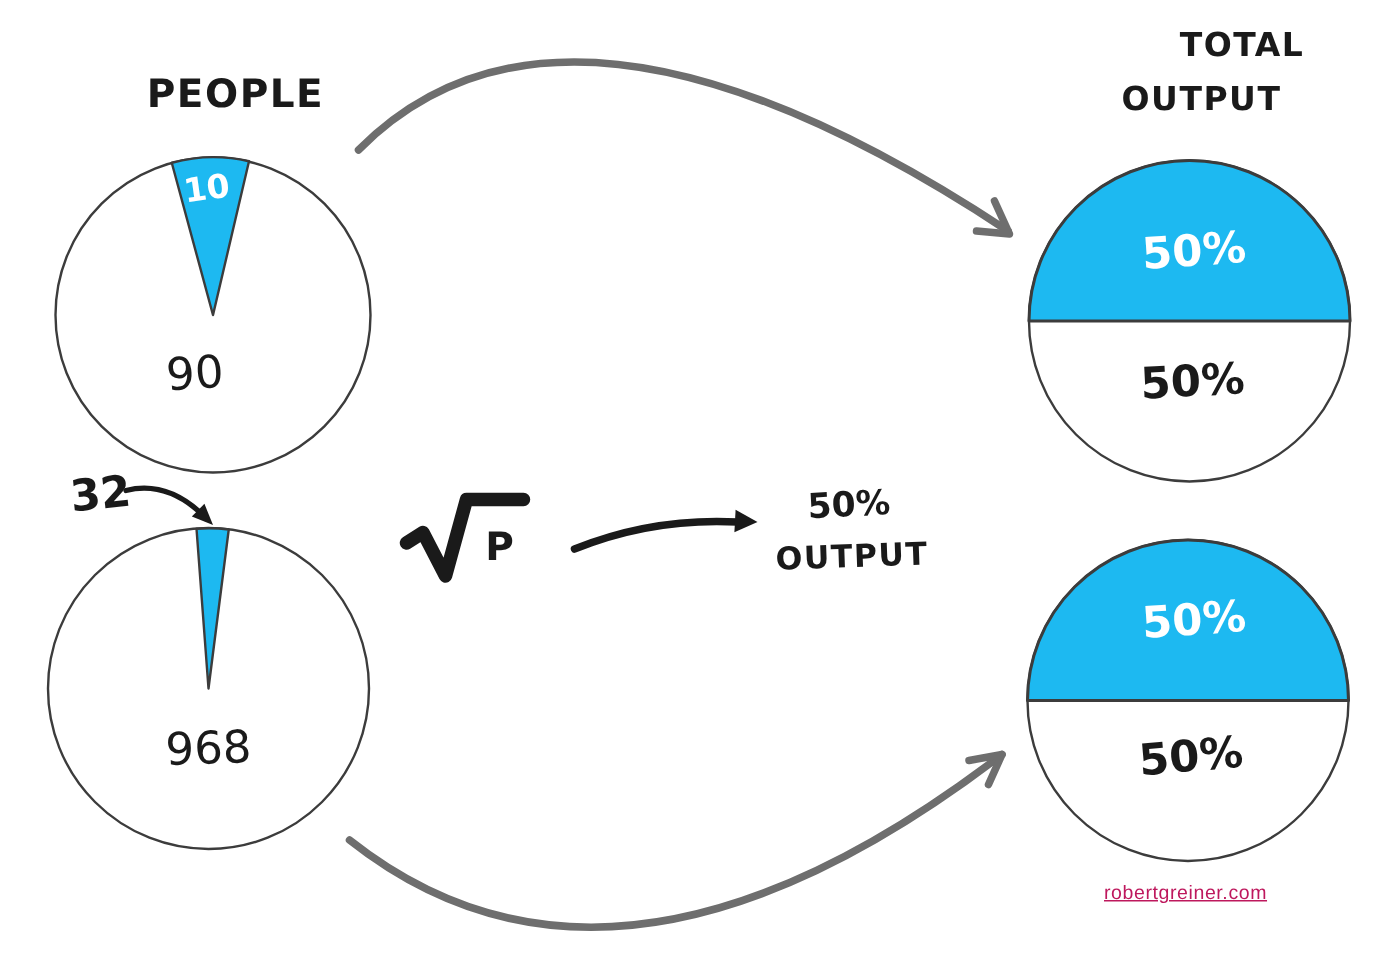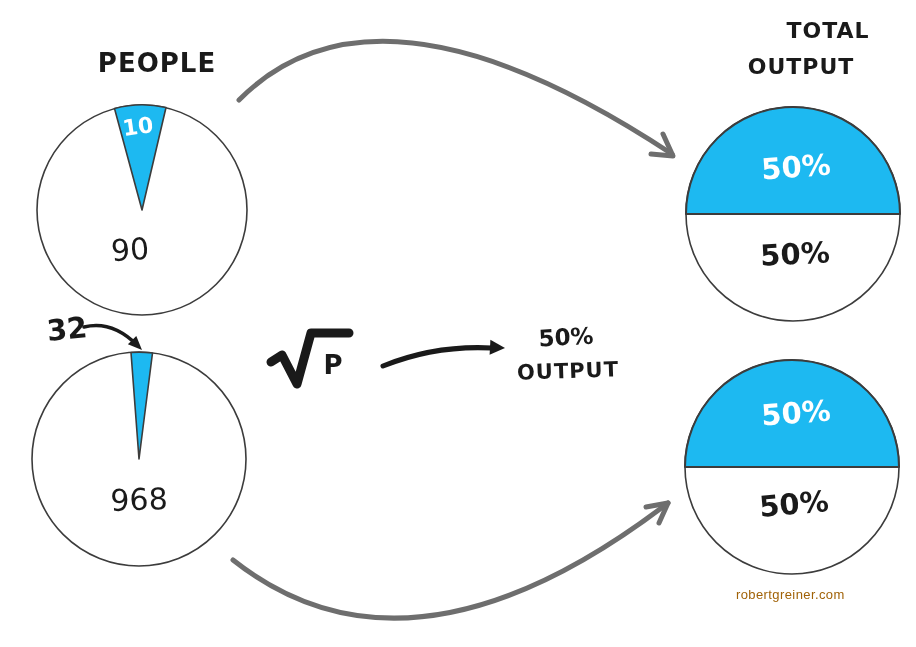--- a/index.html
+++ b/index.html
@@ -19,23 +19,24 @@
     transform:translateX(-50%);
     line-height:1;
   }
   .caps{font-weight:bold;text-transform:uppercase;letter-spacing:1px;}
   .accent{color:#29c0f8;}
   .white{color:#ffffff;}
   .hand-num{font-weight:normal;}
   .watermark{
     position:absolute;
     font-family:"Liberation Sans",sans-serif;
-    color:#a16207;
+    color:#be185d;
     letter-spacing:0.4px;
     white-space:nowrap;
+    text-decoration:underline;
   }
 </style>
 </head>
 <body>
 
 <div class="canvas">
 
   <svg class="layer" width="916" height="647" viewBox="0 0 916 647">
 
     <path d="M 239 100 Q 378 -40 672 154" fill="none" stroke-width="5" stroke-linecap="round" stroke="#6e6e6e"></path>

